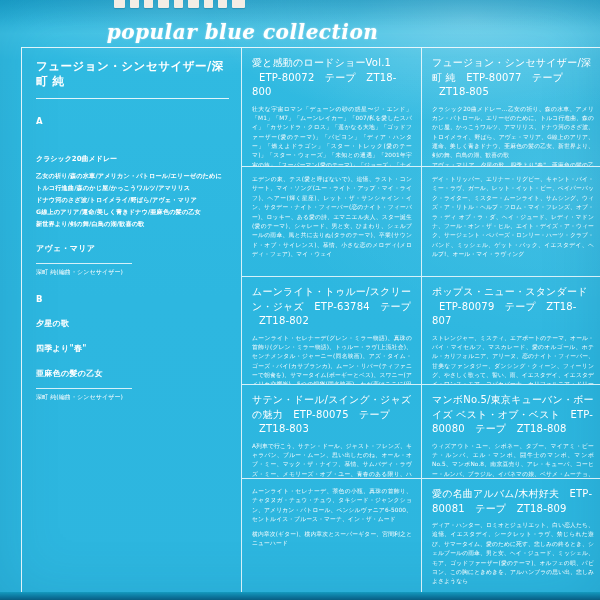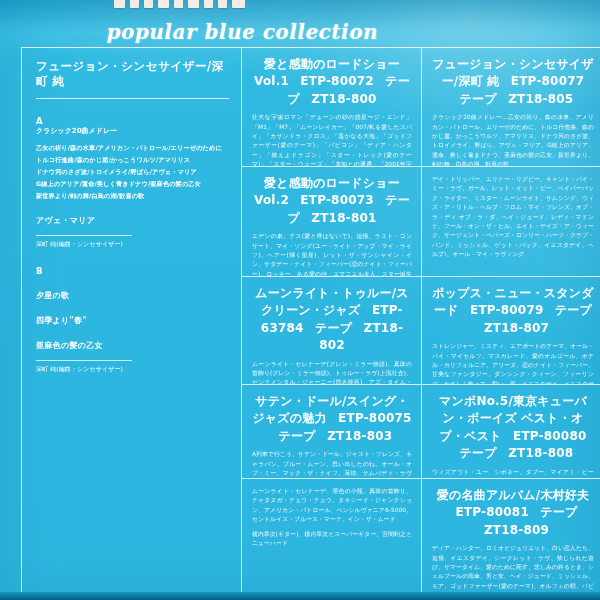--- a/index.html
+++ b/index.html
@@ -29,33 +29,33 @@
     position:absolute;left:21px;top:47px;width:581px;height:580px;
     border:1px solid rgba(255,255,255,.85);
     display:grid;grid-template-columns:219px 180px 182px;
     box-sizing:border-box;color:#fff;
   }
   .col{box-sizing:border-box;}
   .col+.col{border-left:1px solid rgba(255,255,255,.8);}
   .col.rows{display:grid;grid-template-rows:118px 110px 108px 94px 1fr;}
   .cell{box-sizing:border-box;padding:8px 9px 4px 10px;overflow:hidden;}
   .cell+.cell{border-top:1px solid rgba(255,255,255,.8);}
-  .cell-head{font-size:12px;font-weight:bold;line-height:1.45;letter-spacing:.2px;margin-bottom:5px;text-align:center;}
+  .cell-head{font-size:10px;font-weight:normal;line-height:1.45;letter-spacing:.2px;margin-bottom:5px;}
   .cell-head .catno{margin-left:7px;}
   .cell-head .tape{margin-left:7px;}
   .cell-tracks{font-size:5.8px;line-height:1.62;color:rgba(255,255,255,.96);
     text-align:justify;white-space:pre-line;letter-spacing:.1px;}
   .cell-performers{font-size:5.8px;line-height:1.6;color:rgba(255,255,255,.96);
     margin-top:5px;text-align:justify;letter-spacing:.1px;}
   
   .left-panel{padding:11px 12px 0 14px;box-sizing:border-box;}
   .lp-title{font-size:11.5px;font-weight:bold;letter-spacing:.5px;}
   .lp-rule-full{border:none;border-top:1px solid rgba(255,255,255,.85);margin:9px 0 0 0;}
   .lp-side{font-size:8.5px;font-weight:bold;margin-top:17px;}
-  .lp-medley-title{font-size:7px;font-weight:bold;margin-top:0;}
+  .lp-medley-title{font-size:7px;font-weight:bold;margin-top:28px;}
   .lp-medley{margin-top:6px;}
   .lp-medley div{font-size:6.2px;font-weight:bold;line-height:12px;letter-spacing:.1px;white-space:nowrap;}
   .lp-track{font-size:8px;font-weight:bold;margin-top:13px;letter-spacing:.3px;}
   .lp-rule-short{border:none;border-top:1px solid rgba(255,255,255,.8);width:96px;margin:9px 0 0 0;}
   .lp-credit{font-size:6px;margin-top:4px;letter-spacing:.1px;}
   .lp-track-b{font-size:8px;font-weight:bold;margin-top:14px;letter-spacing:.3px;}
 </style>
 </head>
 <body>
 
@@ -105,26 +105,20 @@
       <div class="cell-head">
         <span>愛と感動のロードショーVol.1</span>
         <span class="catno">ETP-80072</span>
         <span class="tape">テープ</span>
         <span class="tape">ZT18-800</span>
       </div>
       <div class="cell-tracks">壮大な宇宙ロマン「デューンの砂の惑星〜ジ・エンド」「M1」「M7」「ムーンレイカー」「007/私を愛したスパイ」「カサンドラ・クロス」「遥かなる大地」「ゴッドファーザー(愛のテーマ)」「パピヨン」「ディア・ハンター」「燃えよドラゴン」「スター・トレック(愛のテーマ)」「スター・ウォーズ」「未知との遭遇」「2001年宇宙の旅」「スーパーマン(愛のテーマ)」「ジョーズ」「ナイル殺人事件(愛のテーマ)」「オリエント急行殺人事件」「タワーリング・インフェルノ」「ポセイドン・アドベンチャー」</div>
 
     </div>
     <div class="cell">
-      <div class="cell-head">
-        <span>愛と感動のロードショーVol.2</span>
-        <span class="catno">ETP-80073</span>
-        <span class="tape">テープ</span>
-        <span class="tape">ZT18-801</span>
-      </div>
       <div class="cell-tracks">エデンの東、テス(愛と呼ばないで)、追憶、ラスト・コンサート、マイ・ソング(ユー・ライト・アップ・マイ・ライフ)、ヘアー(輝く星座)、レット・ザ・サンシャイン・イン、サタデー・ナイト・フィーバー(恋のナイト・フィーバー)、ロッキー、ある愛の詩、エマニエル夫人、スター誕生(愛のテーマ)、シャレード、男と女、ひまわり、シェルブールの雨傘、風と共に去りぬ(タラのテーマ)、卒業(サウンド・オブ・サイレンス)、慕情、小さな恋のメロディ(メロディ・フェア)、マイ・ウェイ</div>
 
     </div>
     <div class="cell">
       <div class="cell-head">
         <span>ムーンライト・トゥルー/スクリーン・ジャズ</span>
         <span class="catno">ETP-63784</span>
         <span class="tape">テープ</span>
         <span class="tape">ZT18-802</span>
       </div>

